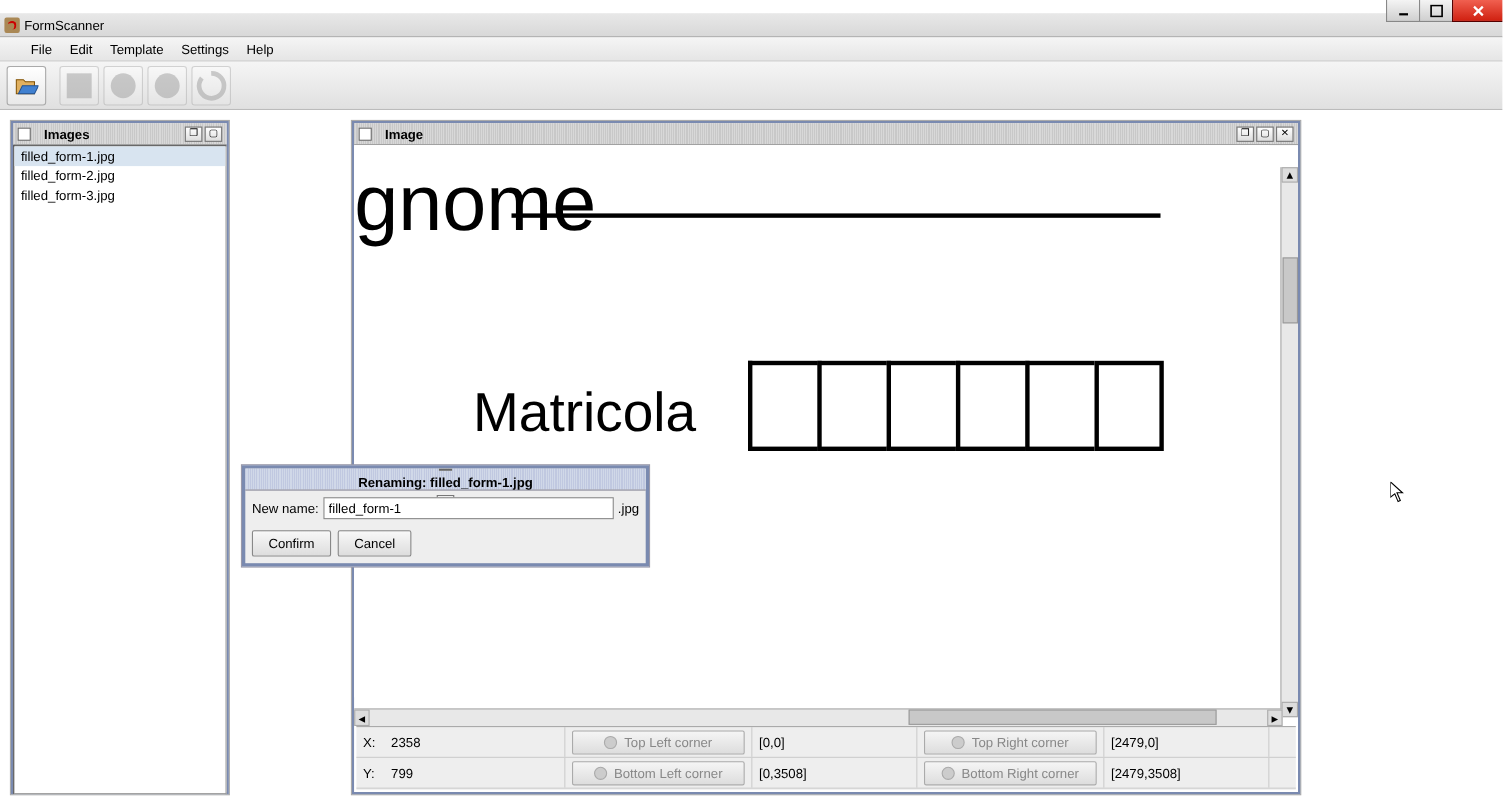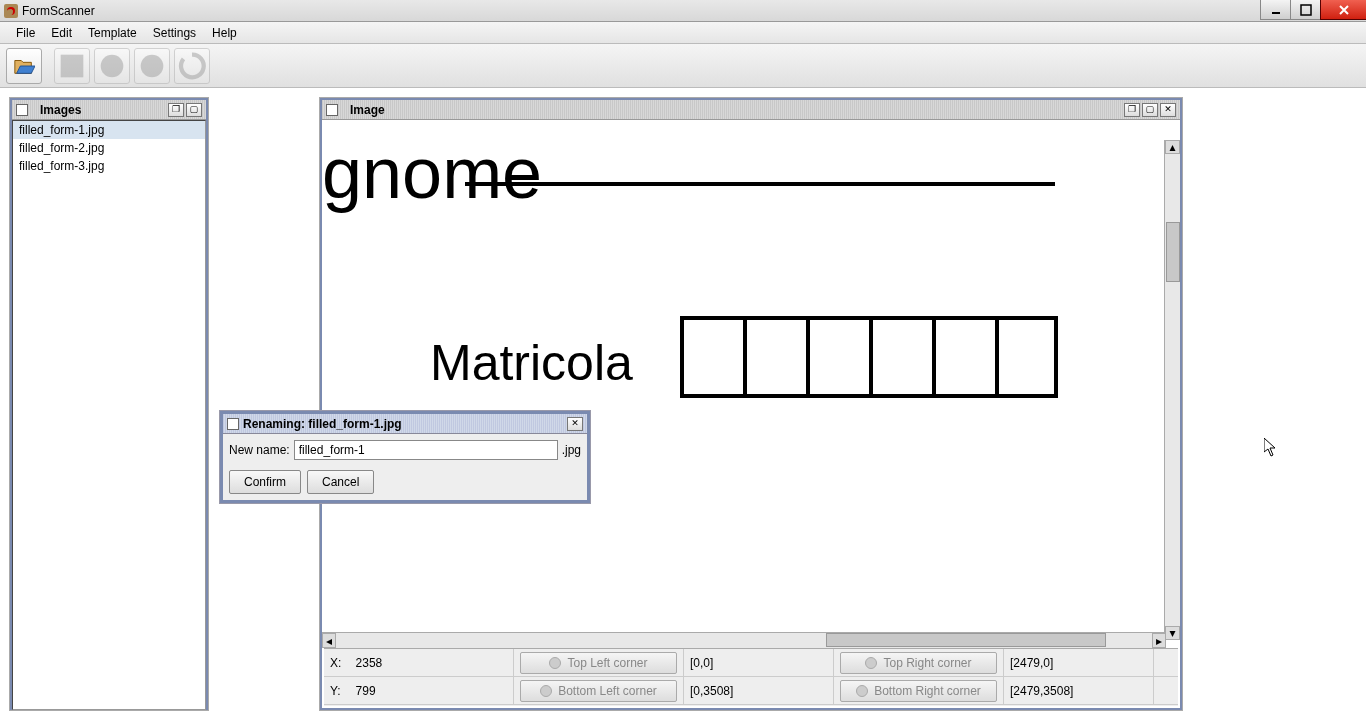--- a/index.html
+++ b/index.html
@@ -1,29 +1,29 @@
 <!DOCTYPE html>
 <html><head>
 <meta charset="utf-8">
 <style>
 * { box-sizing: border-box; margin: 0; padding: 0; font-family: Tahoma, Arial, sans-serif; font-size: 12px; }
 body { background: #fff; width: 1366px; height: 728px; overflow: hidden; position: relative; }
 
 
-.titlebar { height: 22px; background: linear-gradient(#e8e8e8,#d8d8d8); display:flex; align-items:center; padding:0 4px; border-bottom:1px solid #999; }
+.titlebar { height: 22px; background: linear-gradient(#e8e8e8,#d8d8d8); display:flex; align-items:center; padding:0 4px; border-bottom:1px solid #999;margin-top:12px; }
 .titlebar .java-icon { width:14px; height:14px; margin-right:4px; background:#a85; border-radius:2px; display:inline-block; position:relative; }
 .titlebar .java-icon::after{content:"";position:absolute;left:3px;top:3px;width:6px;height:6px;border:2px solid #c00;border-bottom:none;border-left:none;border-radius:50%;}
 .titlebar-title { flex:1; color:#000; }
 .win-btns { position:absolute; right:0; top:0; height:20px; display:flex; }
 .win-btn { width:30px; height:20px; background:linear-gradient(#f4f4f4,#cfcfcf); border:1px solid #888; border-top:none; border-right:none; display:flex; align-items:center; justify-content:center; }
 .win-btn.close { background:linear-gradient(#f06050,#d02010); border-color:#500; width:46px;}
 .win-btn svg { width:12px; height:12px; }
 
 
-.menubar { height:22px; background:linear-gradient(#f5f5f5,#e5e5e5); border-bottom:1px solid #bbb; display:flex; align-items:center; padding:0 8px; gap:0; }
+.menubar { height:22px; background:linear-gradient(#f5f5f5,#e5e5e5); border-bottom:1px solid #bbb; display:flex; align-items:center; padding:0 20px; gap:0; }
 .menubar .menu-item { padding:2px 8px; cursor:default; }
 
 
 .toolbar { height:44px; background:linear-gradient(#f5f5f5,#e0e0e0); border-bottom:1px solid #bbb; display:flex; align-items:center; padding:4px 6px; gap:4px; }
 .tb-btn { width:36px; height:36px; border:1px solid #aaa; border-radius:3px; background:linear-gradient(#fff,#e8e8e8); display:flex; align-items:center; justify-content:center; }
 .tb-btn.disabled { opacity:0.45; }
 .tb-sep { width:4px; }
 .tb-open svg { width:22px; height:22px; }
 
 
@@ -68,21 +68,21 @@
 .status-row { height:28px; display:flex; align-items:center; border-bottom:1px solid #ccc; }
 .status-cell { padding:0 6px; border-right:1px solid #ccc; height:100%; display:flex; align-items:center; gap:6px;}
 .xy-lbl { width:20px; }
 .xy-val { width:155px; }
 .corner-btn { width:160px; height:22px; border:1px solid #aaa; background:linear-gradient(#f5f5f5,#ddd); display:flex; align-items:center; justify-content:center; gap:6px; color:#888; border-radius:2px;}
 .corner-dot { width:12px; height:12px; border-radius:50%; background:#ccc; border:1px solid #aaa;}
 .corner-val { width:150px; }
 
 
 .rename-dlg { position:absolute; left:220px; top:323px; width:370px; border:3px solid #7a8ab0; background:#eee; box-shadow:0 0 0 1px #99a;}
-.rename-title { height:20px; background:repeating-linear-gradient(90deg,#c0c8e0,#c0c8e0 1px,#d0d8e8 1px,#d0d8e8 2px); border-bottom:1px solid #889; display:flex; align-items:center; padding:0 4px; gap:4px;}
+.rename-title { height:20px; background:repeating-linear-gradient(90deg,#c0c8e0,#c0c8e0 1px,#d0d8e8 1px,#d0d8e8 2px); border-bottom:1px solid #889; display:flex; align-items:center; padding:0 4px; gap:4px;flex-direction:column;}
 .rename-body { padding:6px; display:flex; flex-direction:column; gap:10px;}
 .rename-row { display:flex; align-items:center; gap:4px;}
 .rename-row input { flex:1; border:1px solid #888; padding:2px 4px; height:20px; background:#fff;}
 .dlg-btns { display:flex; gap:6px;}
 .dlg-btn { padding:4px 14px; border:1px solid #888; background:linear-gradient(#f8f8f8,#ddd); border-radius:2px;}
 
 
 .cursor { position:absolute; left:1264px; top:438px; width:14px; height:20px;}
 </style>
 </head>

